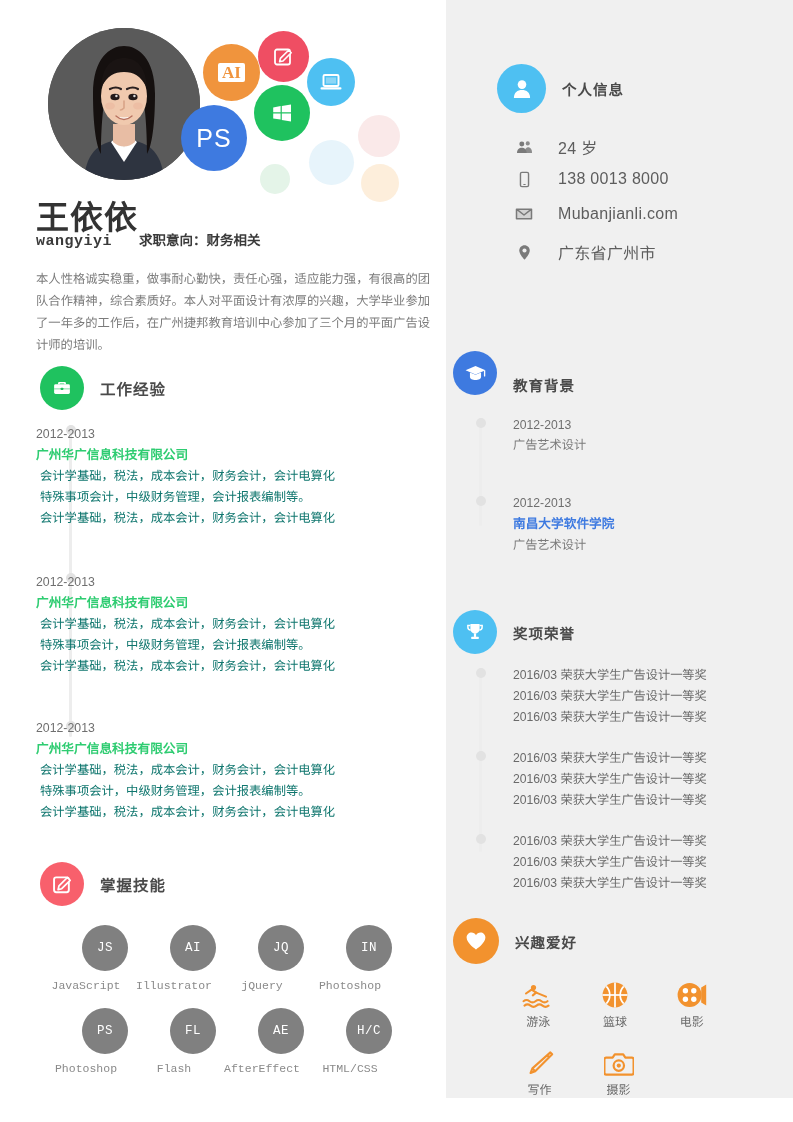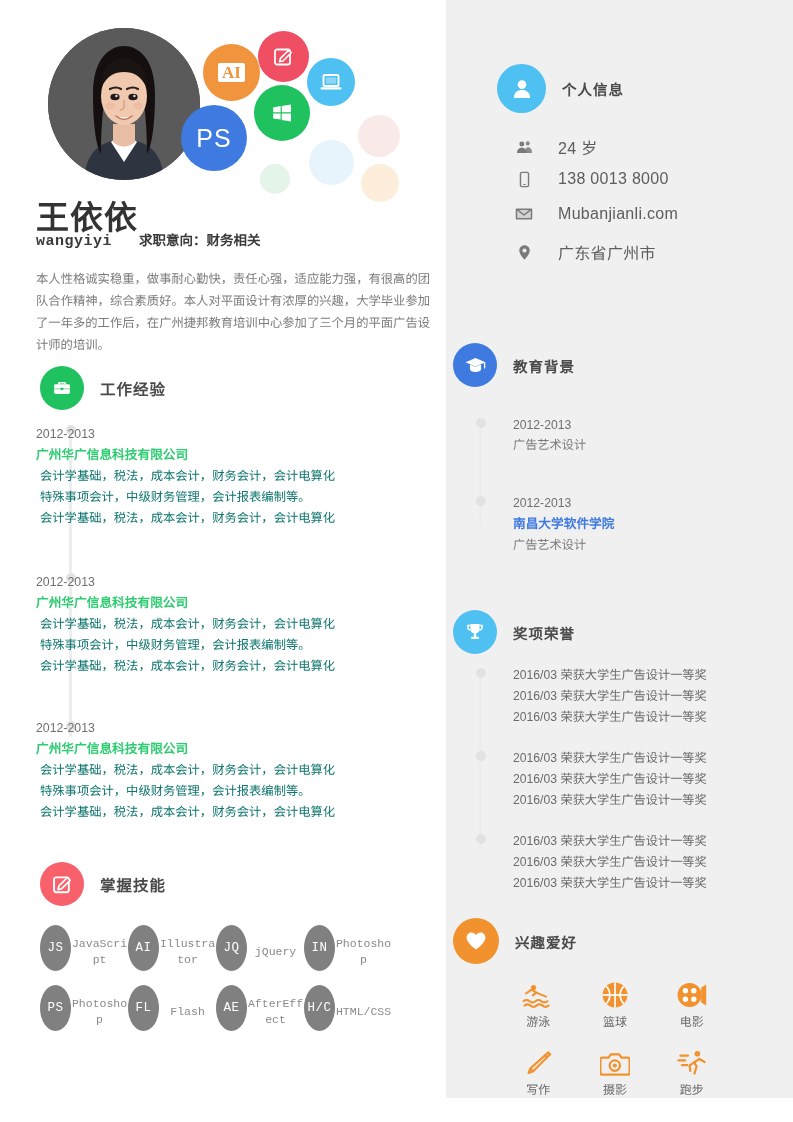--- a/index.html
+++ b/index.html
@@ -84,21 +84,21 @@
 
   
   .work-entry{position:absolute;left:36px;width:350px;}
   .w-date{font-size:12.3px;color:#6f6f6f;line-height:20px;}
   .w-company{font-size:12.7px;font-weight:bold;color:#2ecc71;line-height:22px;}
   .w-desc{font-size:12.3px;color:#0f766e;line-height:21px;}
 
   
   .skill-grid{position:absolute;left:40px;top:925px;width:390px;}
   .skill-row{display:flex;}
-  .skill-cell{width:88px;display:flex;align-items:center;}
+  .skill-cell{width:88px;display:flex;flex-direction:column;align-items:flex-end;}
   .skill-circle{
     width:46px;height:46px;border-radius:50%;background:#808080;
     display:flex;align-items:center;justify-content:center;
     color:#ffffff;font-family:"Liberation Mono","DejaVu Sans Mono",monospace;
     font-size:12.5px;letter-spacing:0.5px;
   }
   .skill-name{
     margin-top:7px;width:84px;text-align:center;
     font-family:"Liberation Mono","DejaVu Sans Mono",monospace;
     font-size:11.5px;color:#8a8a8a;line-height:16px;word-break:break-all;
@@ -347,21 +347,21 @@
   <div class="info-row" style="left:514px;top:240px;">
     <div class="info-ico">
       <svg width="17" height="17" viewBox="0 0 24 24" fill="#7a7a7a">
         <path d="M12 1.8 C7.9 1.8 4.6 5.1 4.6 9.2 C4.6 14.6 12 22.2 12 22.2 C12 22.2 19.4 14.6 19.4 9.2 C19.4 5.1 16.1 1.8 12 1.8 Z"></path>
         <circle cx="12" cy="9.1" r="2.9" fill="#f0f0f0"></circle>
       </svg>
     </div>
     <div class="info-txt">广东省广州市</div>
   </div>
 
-  <div class="sec-head" style="left:453px;top:343px;">
+  <div class="sec-head" style="left:453px;top:351px;align-items:flex-end;">
     <div class="sec-icon" style="background:#3e7ae0;">
       <svg width="23" height="23" viewBox="0 0 24 24">
         <path d="M1.6 8.6 L12 4.2 L22.4 8.6 L12 13 Z" fill="#fff"></path>
         <path d="M6.2 10.9 V15.6 C6.2 17.4 8.8 18.7 12 18.7 C15.2 18.7 17.8 17.4 17.8 15.6 V10.9 L12 13.4 Z" fill="#fff"></path>
         <path d="M21.5 9.2 V14.5" stroke="#fff" stroke-width="1.4" stroke-linecap="round"></path>
       </svg>
     </div>
     <div class="sec-title-r">教育背景</div>
   </div>
 
@@ -485,30 +485,16 @@
       <div class="hobby-cell">
         <div class="hobby-ico">
           <svg width="30" height="26" viewBox="0 0 30 26">
             <path d="M2.2 6.6 h6.4 l2.2 -3.2 h8.4 l2.2 3.2 h6.4 a1.8 1.8 0 0 1 1.8 1.8 v13.4 a1.8 1.8 0 0 1 -1.8 1.8 H2.2 A1.8 1.8 0 0 1 0.4 21.8 V8.4 A1.8 1.8 0 0 1 2.2 6.6 Z" fill="none" stroke="#f2922e" stroke-width="2.2" stroke-linejoin="round"></path>
             <circle cx="14.8" cy="14.6" r="5.2" fill="none" stroke="#f2922e" stroke-width="2.2"></circle>
             <circle cx="14.8" cy="14.6" r="2.1" fill="#f2922e"></circle>
           </svg>
         </div>
         <div class="hobby-name">摄影</div>
       </div>
-      <div class="hobby-cell">
-        <div class="hobby-ico">
-          <svg width="30" height="28" viewBox="0 0 30 28" fill="none" stroke="#f2922e" stroke-width="2.2" stroke-linecap="round">
-            <circle cx="20.4" cy="4.8" r="2.8" fill="#f2922e" stroke="none"></circle>
-            <path d="M22.4 10 L17.2 13.4 L19.6 17.4 L17.4 24.6"></path>
-            <path d="M17.2 13.4 L12.6 16.6 L13.4 22"></path>
-            <path d="M22.4 10 L27.6 13"></path>
-            <path d="M3.4 6.6 H11"></path>
-            <path d="M1.4 11.4 H8.2"></path>
-            <path d="M5 16.2 H10.2"></path>
-          </svg>
-        </div>
-        <div class="hobby-name">跑步</div>
-      </div>
     </div>
   </div>
 
 </div>
 
 </body></html>

